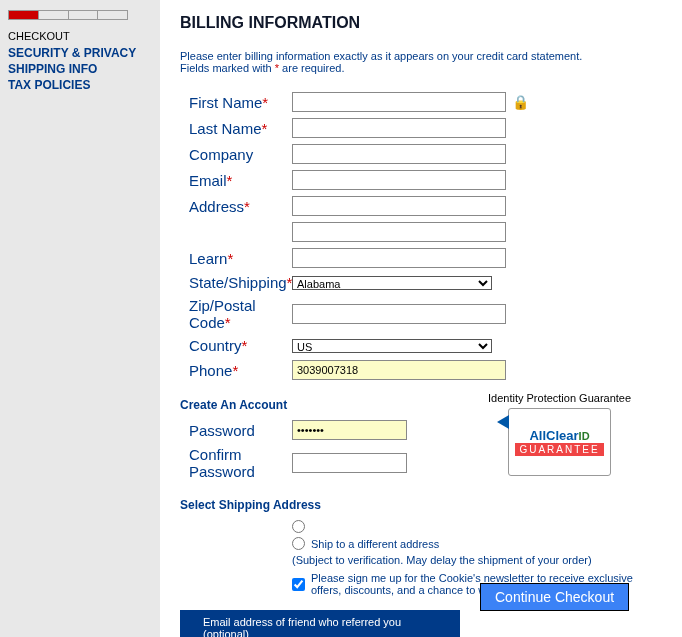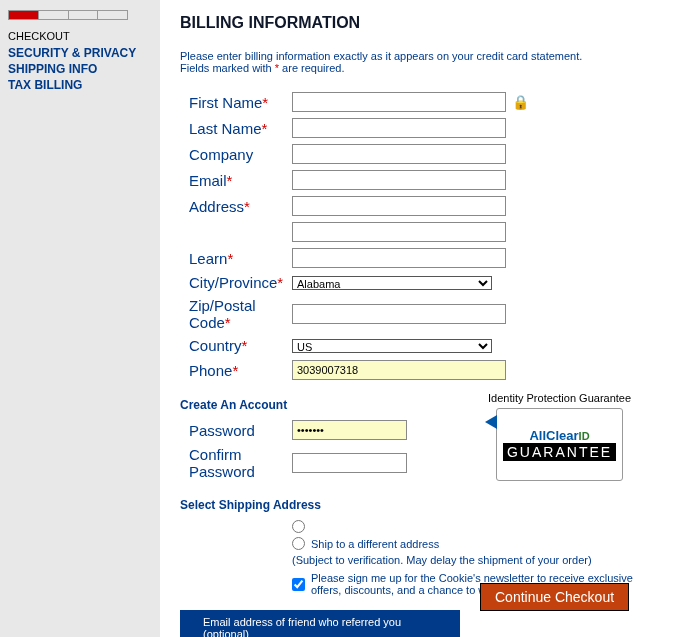--- a/index.html
+++ b/index.html
@@ -20,48 +20,48 @@
 .form-label { width: 112px; color: #003a88; font-size: 15px; padding-left: 9px; }
 .form-input { width: 214px; height: 20px; border: 1px solid #888; padding: 2px 4px; font-size: 11px; }
 .form-select { width: 200px; height: 14px; border: 1px solid #555; font-size: 11px; background: #fff; }
 .lock { margin-left: 6px; color: #2a7a2a; font-size: 14px; }
 .yellow { background: #fcfcc8; }
 .sect-head { color: #003a88; font-weight: bold; font-size: 12px; margin: 18px 0 8px 0; }
 .identity { position: absolute; left: 488px; top: 392px; text-align: center; font-size: 11px; color: #000; }
 .badge { margin-top: 4px; border: 1px solid #999; border-radius: 3px; background: #fff; padding: 19px 6px; display: inline-block; position: relative; }
 .badge::before { content: ""; position: absolute; left:-12px; top:6px; width:0;height:0;border-top:7px solid transparent;border-bottom:7px solid transparent;border-right:12px solid #0057a8; }
 .badge-top { color:#0057a8; font-weight:bold; font-size:13px; }
-.badge-bot { color:#fff; background:#000000; font-size:14px; padding:1px 4px; letter-spacing:2px; display:block; }
+.badge-bot { color:#fff; background:#ef4444; font-size:10px; padding:1px 4px; letter-spacing:2px; display:block; }
 .radio-row { margin-left: 112px; color:#003a88; font-size:11px; margin-bottom:4px; display:flex; align-items:center; }
 .radio-row input { margin-right:6px; }
 .note { margin-left:112px; color:#003a88; font-size:11px; margin-bottom:6px; }
 .check-row { margin-left:112px; color:#003a88; font-size:11px; display:flex; }
 .check-row input { margin-right:6px; margin-top:1px; }
 .referral { background:#003a88; color:#fff; padding:6px 23px; width:280px; margin-top:14px; font-size:11px; }
 .referral-input { width:160px; height:18px; border:1px solid #fff; margin-top:3px; }
 .referral a { color:#fff; text-decoration:underline; margin-left:8px; font-size:11px; }
-.continue-btn { background:#c2410c; color:#fff; border:1px solid #000; padding:5px 14px; font-size:14px; font-weight:normal; cursor:pointer; position:absolute; left:480px; top:583px; }
+.continue-btn { background:#3b82f6; color:#fff; border:1px solid #000; padding:5px 14px; font-size:14px; font-weight:normal; cursor:pointer; position:absolute; left:480px; top:583px; }
 .wrapper { position: relative; width: 682px; }
 </style>
 </head>
 <body>
 
 <div class="wrapper">
 <div class="container">
   <div class="sidebar">
     <div class="progress">
       <div class="progress-seg progress-fill"></div>
       <div class="progress-seg"></div>
       <div class="progress-seg"></div>
       <div class="progress-seg"></div>
     </div>
     <div class="sidebar-title">CHECKOUT</div>
     <a class="sidebar-link">SECURITY &amp; PRIVACY</a>
     <a class="sidebar-link">SHIPPING INFO</a>
-    <a class="sidebar-link">TAX BILLING</a>
+    <a class="sidebar-link">TAX POLICIES</a>
   </div>
 
   <div class="main">
     <h1>BILLING INFORMATION</h1>
     <div class="intro">
       <span>Please enter billing information exactly as it appears on your credit card statement.</span><br>
       <span>Fields marked with </span><span class="req-star">*</span><span> are required.</span>
     </div>
 
     <div class="form-row">
@@ -87,21 +87,21 @@
     </div>
     <div class="form-row">
       <div class="form-label"></div>
       <input class="form-input" style="">
     </div>
     <div class="form-row">
       <div class="form-label"><span>Learn</span><span class="req-star">*</span></div>
       <input class="form-input" value="" style="">
     </div>
     <div class="form-row">
-      <div class="form-label"><span>City/Province</span><span class="req-star">*</span></div>
+      <div class="form-label"><span>State/Shipping</span><span class="req-star">*</span></div>
       <select class="form-select"><option>Alabama</option></select>
     </div>
     <div class="form-row">
       <div class="form-label"><span>Zip/Postal Code</span><span class="req-star">*</span></div>
       <input class="form-input" value="" style="">
     </div>
     <div class="form-row">
       <div class="form-label"><span>Country</span><span class="req-star">*</span></div>
       <select class="form-select"><option>US</option></select>
     </div>

